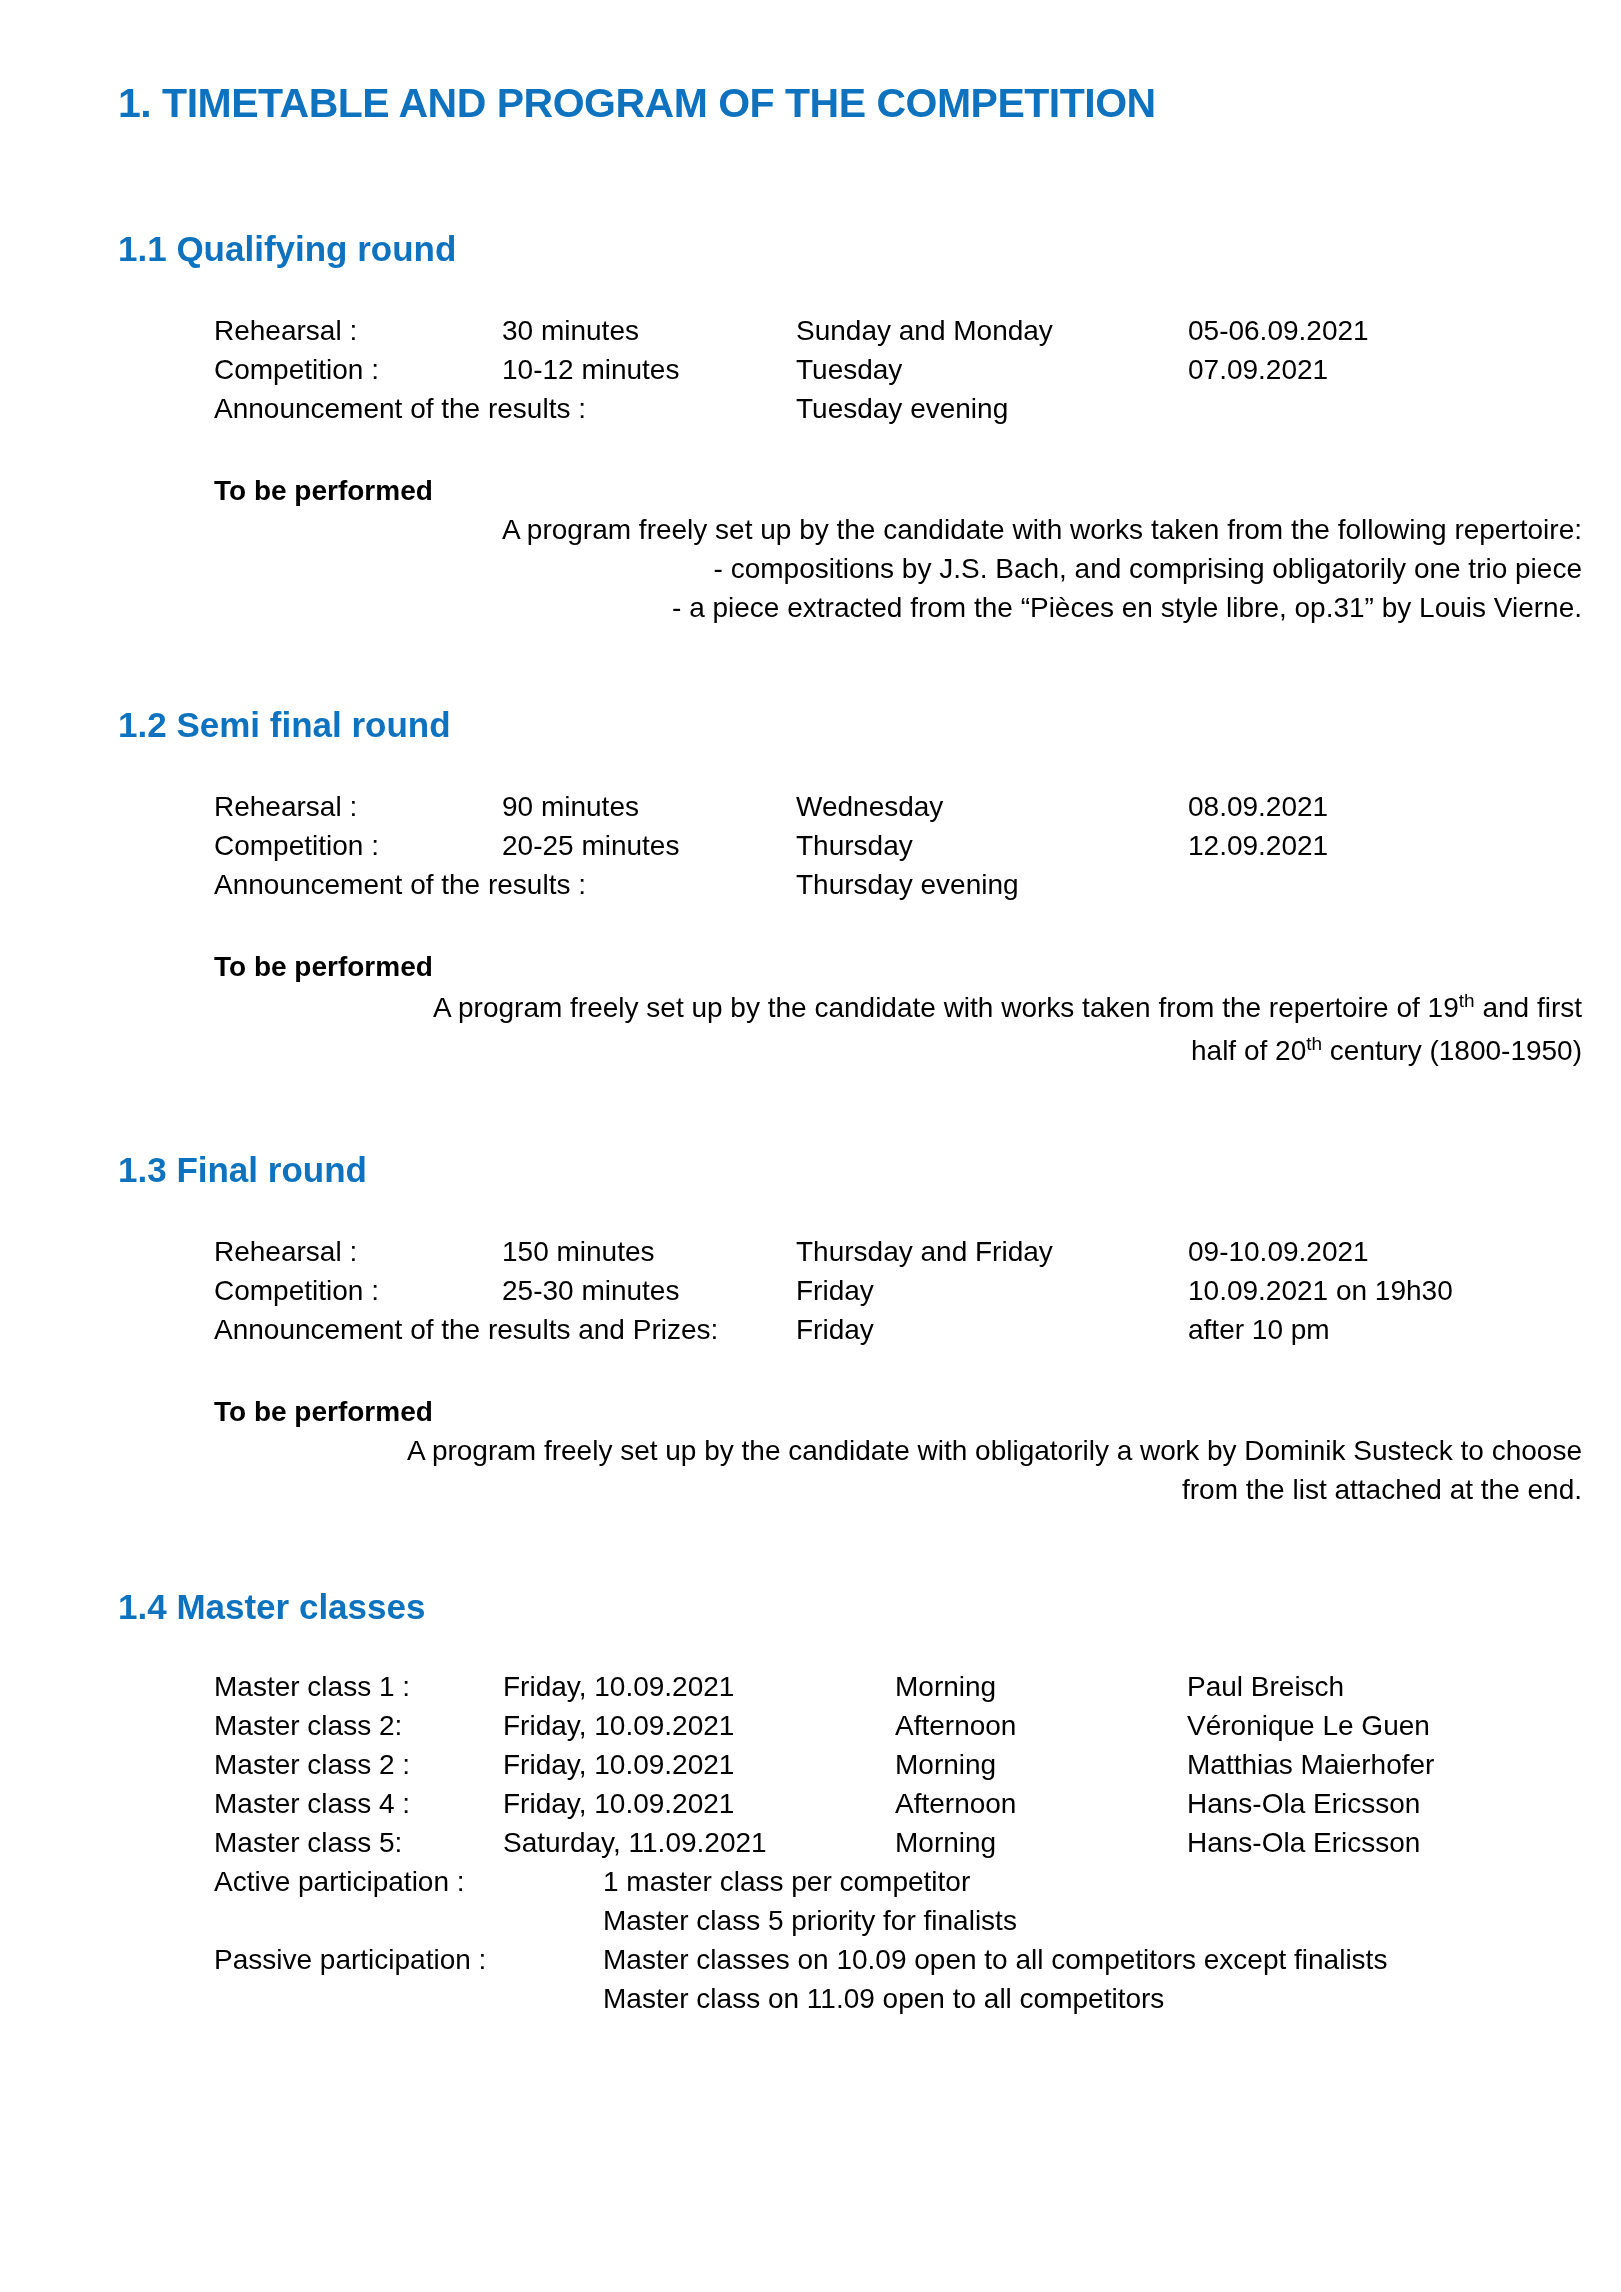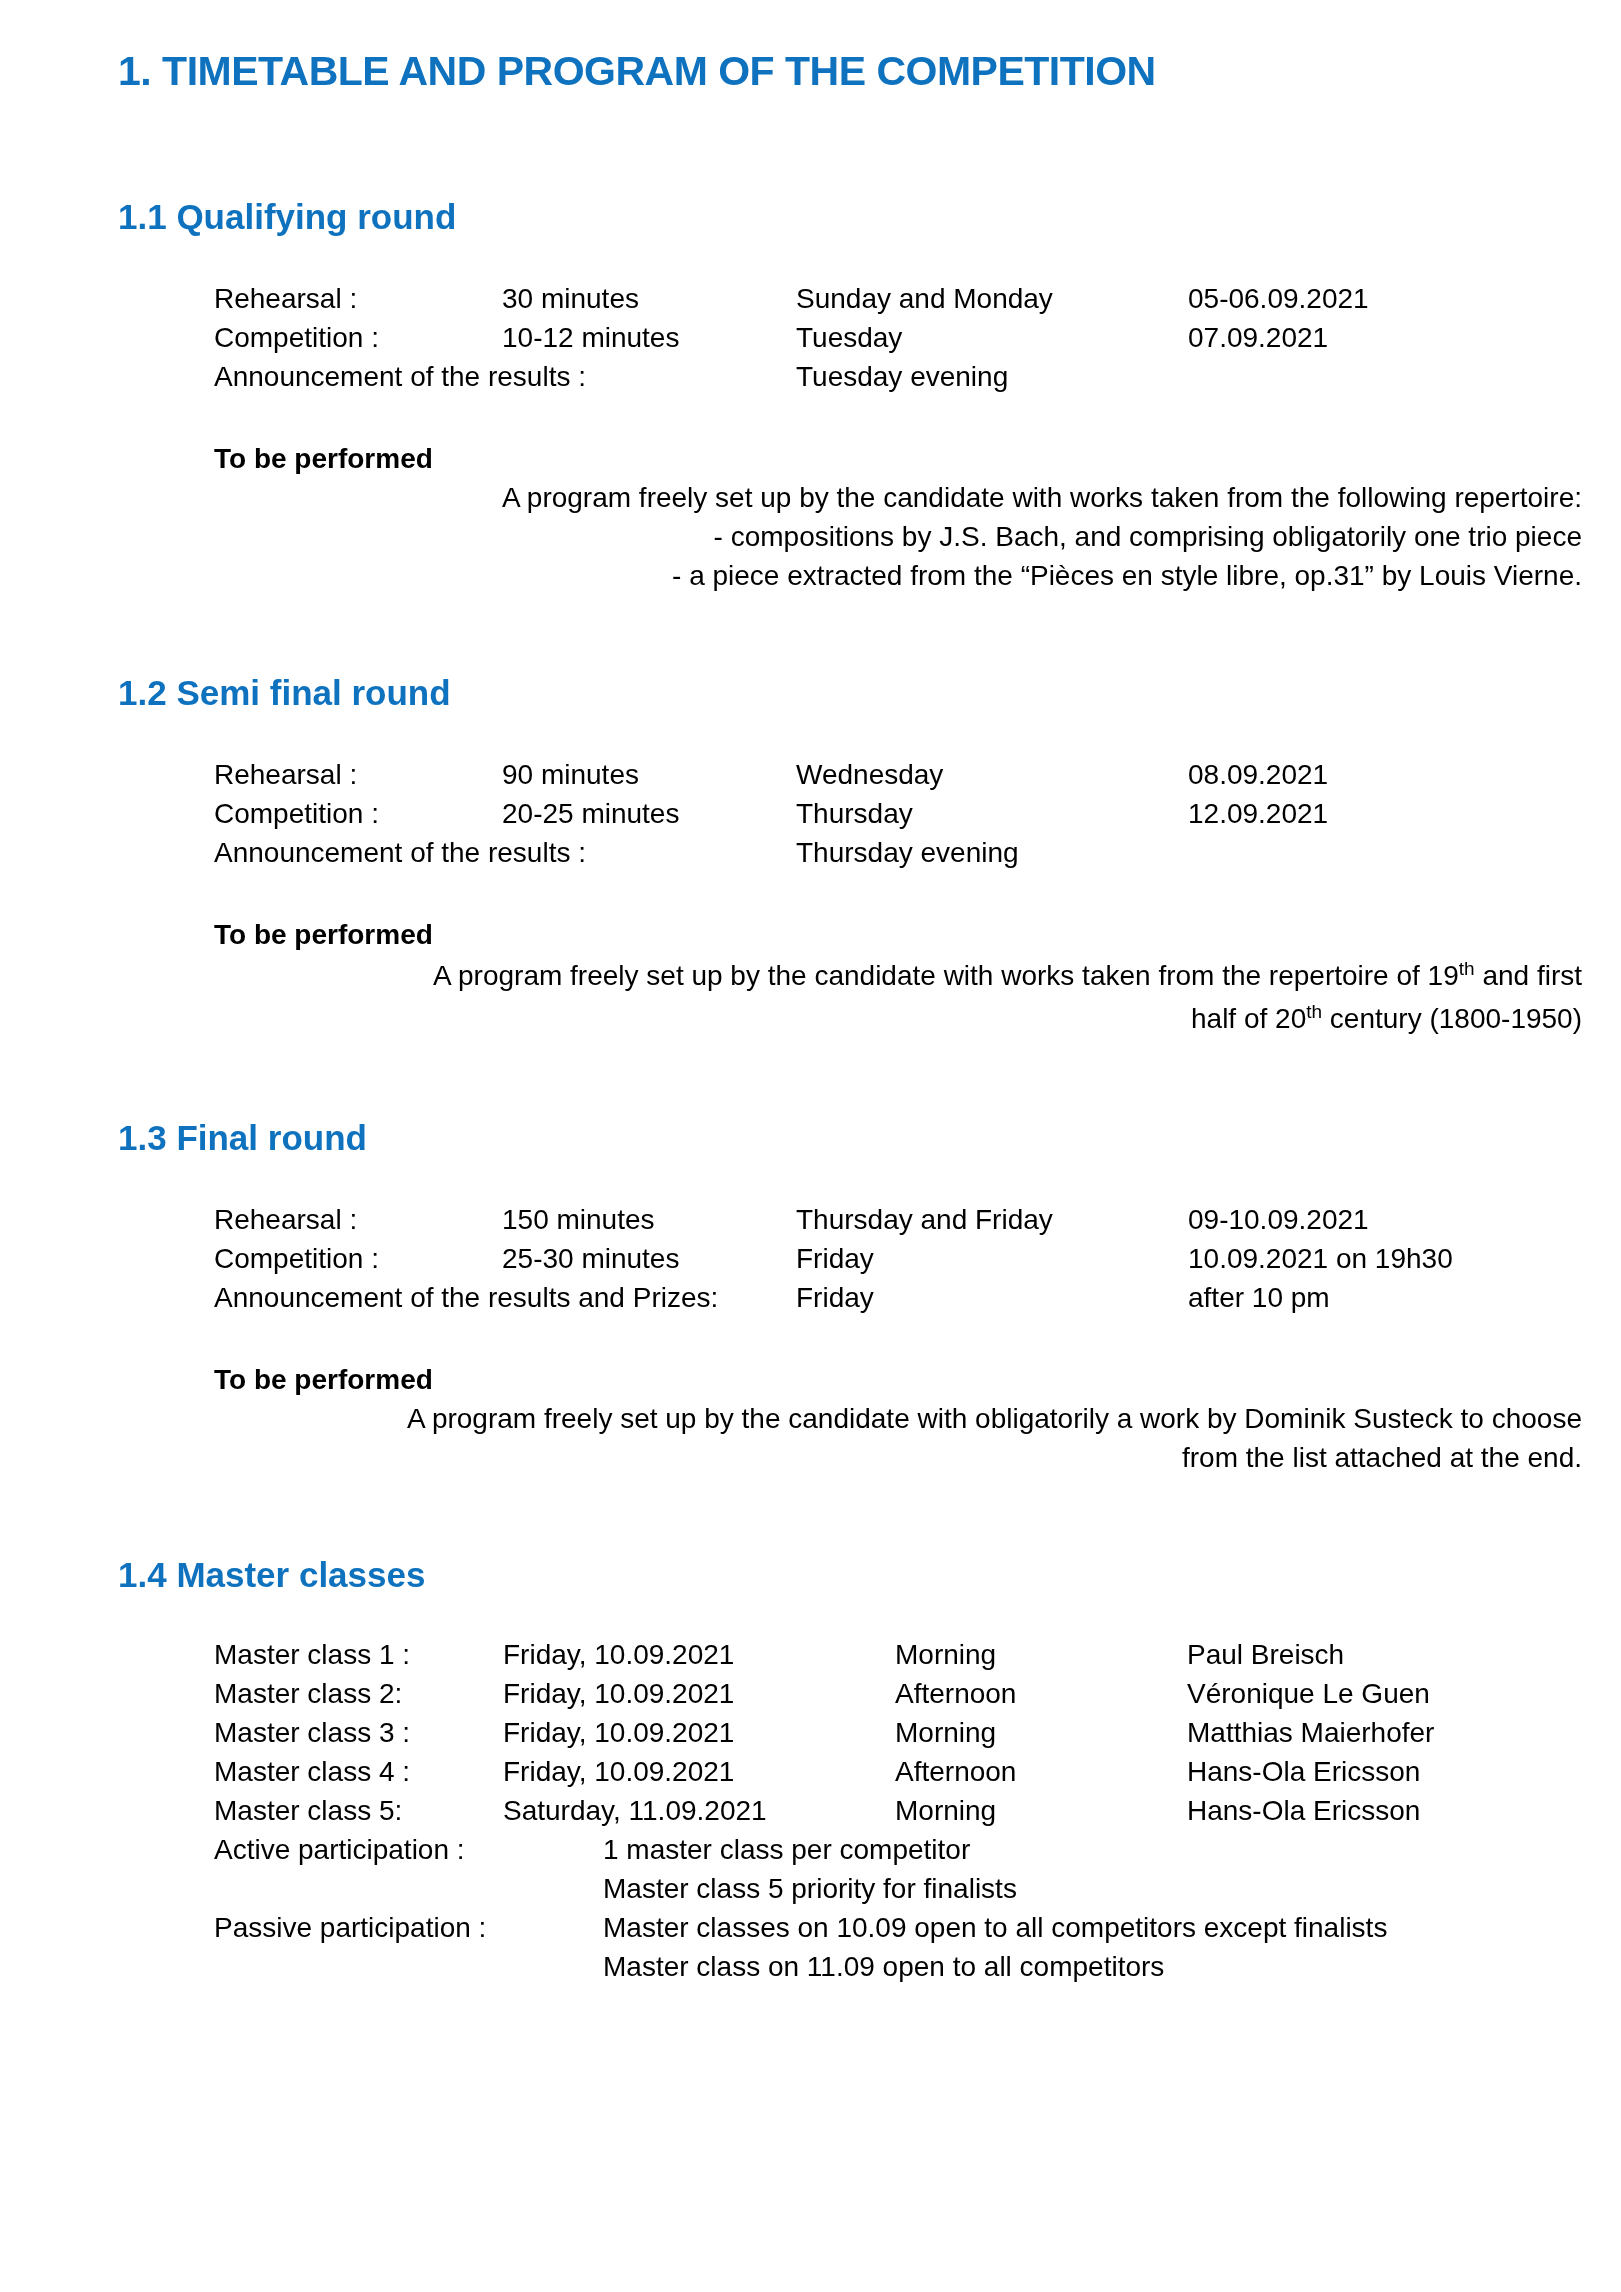--- a/index.html
+++ b/index.html
@@ -1,21 +1,21 @@
 <!DOCTYPE html>
 <html style="--accent: #0F72BE; --text: #000000; --bg: #FFFFFF;"><head>
 <meta charset="utf-8">
 <style>
   :root { --accent:#0F72BE; --text:#000000; --bg:#FFFFFF; }
   * { box-sizing: border-box; }
   html,body { margin:0; padding:0; background:var(--bg); }
   .page {
     width:1621px; height:2293px; background:var(--bg); color:var(--text);
     font-family:"Liberation Sans", sans-serif; overflow:hidden;
-    padding:48px 39px 0 118px; position:relative;
+    padding:80px 39px 0 118px; position:relative;
   }
   h1 {
     margin:0; font-size:41px; line-height:47px; font-weight:bold;
     color:var(--accent); letter-spacing:-0.5px;
   }
   h2 {
     margin:76px 0 0 0; font-size:35px; line-height:43px; font-weight:bold;
     color:var(--accent);
   }
   h2.first { margin-top:100px; }
@@ -129,21 +129,21 @@
       <span>Morning</span>
       <span>Paul Breisch</span>
     </div>
     <div class="mrow">
       <span>Master class 2:</span>
       <span>Friday, 10.09.2021</span>
       <span>Afternoon</span>
       <span>Véronique Le Guen</span>
     </div>
     <div class="mrow">
-      <span>Master class 3 :</span>
+      <span>Master class 2 :</span>
       <span>Friday, 10.09.2021</span>
       <span>Morning</span>
       <span>Matthias Maierhofer</span>
     </div>
     <div class="mrow">
       <span>Master class 4 :</span>
       <span>Friday, 10.09.2021</span>
       <span>Afternoon</span>
       <span>Hans-Ola Ericsson</span>
     </div>

